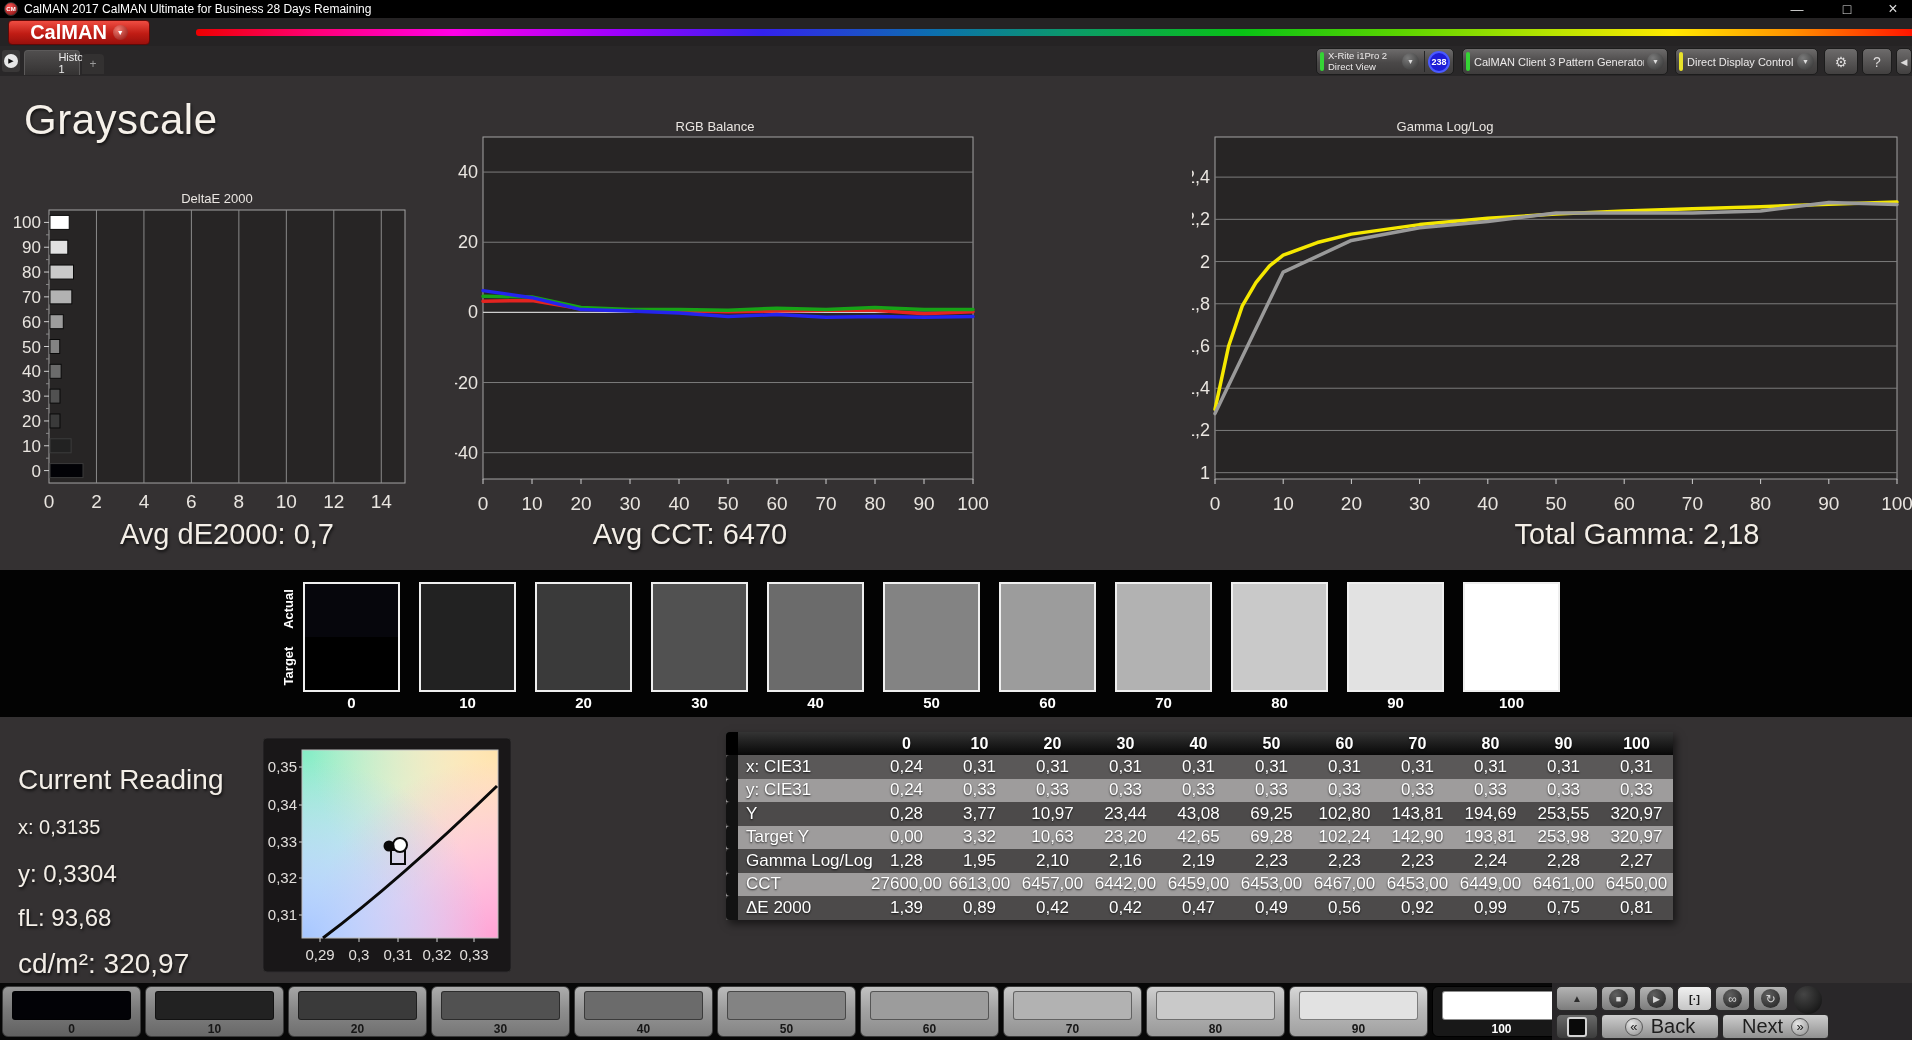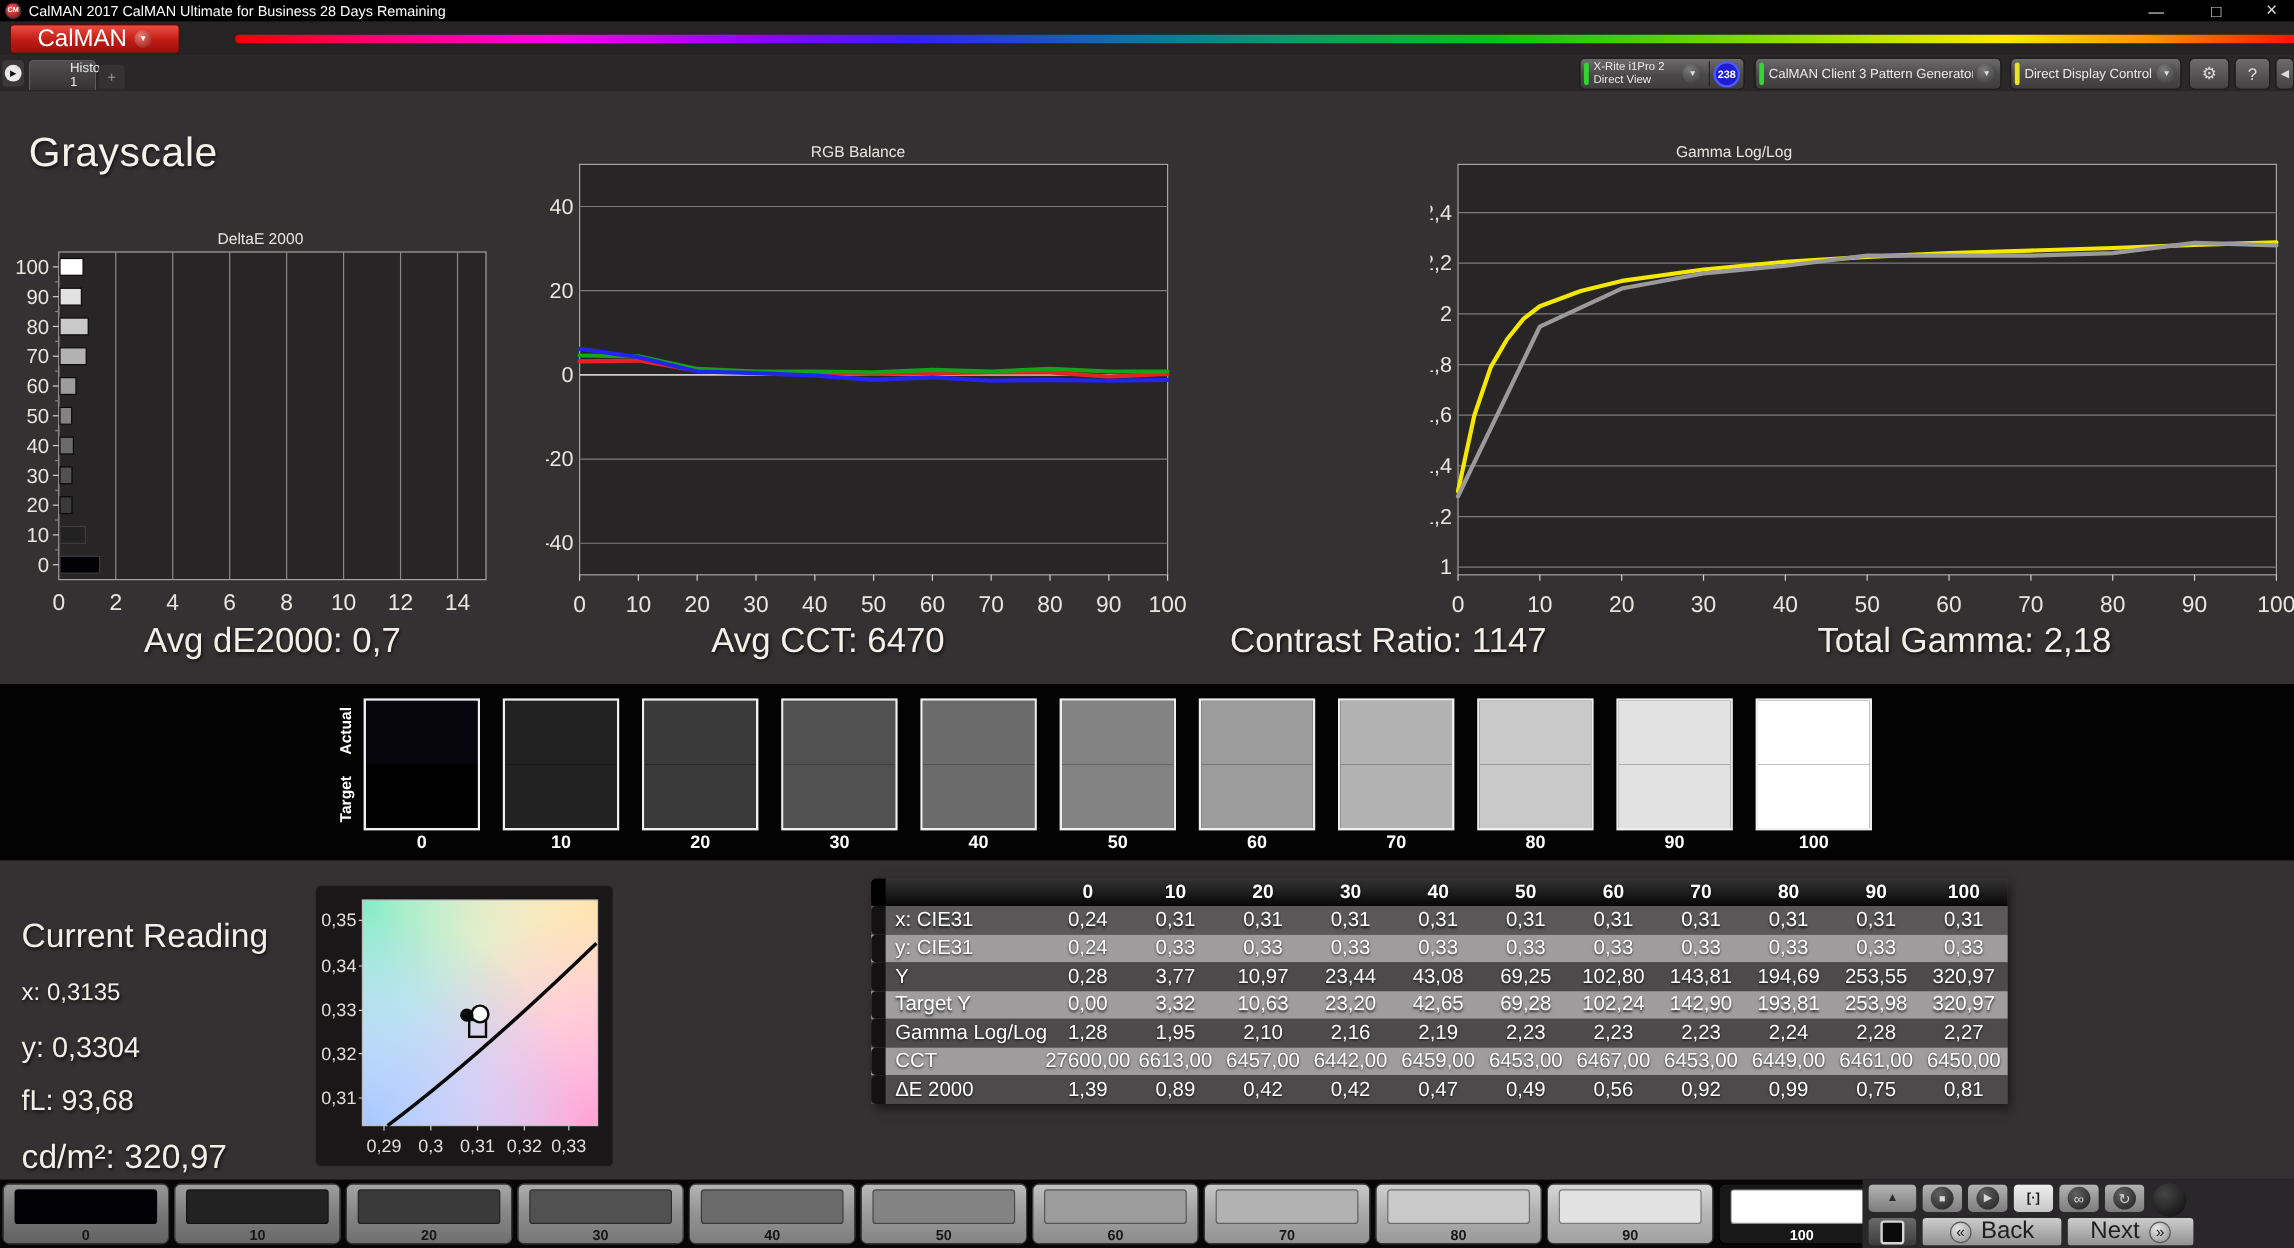--- a/index.html
+++ b/index.html
@@ -11,21 +11,21 @@
   #cm-icon{width:12px;height:12px;border-radius:50%;margin:0 6px 0 4px;
            background:radial-gradient(circle at 35% 30%,#ff5555,#7a0b0b);border:1px solid #333;
            color:#fff;font-size:6px;display:flex;align-items:center;justify-content:center;font-weight:bold;}
   .winbtn{position:absolute;top:0;width:30px;height:18px;color:#ddd;font-size:13px;
           display:flex;align-items:center;justify-content:center;cursor:default;}
   
   #logorow{position:absolute;left:0;top:18px;width:1912px;height:28px;background:#252324;}
   #calman-logo{position:absolute;left:8px;top:2px;width:142px;height:25px;border-radius:4px;
                background:linear-gradient(#ef4d42,#c01c14 55%,#9a100c);border:1px solid #5e0a08;
                display:flex;align-items:center;justify-content:center;gap:6px;
-               color:#fff;font-size:20px;font-weight:normal;box-sizing:border-box;}
+               color:#fff;font-size:20px;font-weight:bold;box-sizing:border-box;}
   #logo-chev{width:15px;height:15px;border-radius:50%;background:radial-gradient(circle at 35% 30%,#f07a70,#8e0f0a);
              font-size:7px;display:flex;align-items:center;justify-content:center;color:#fff;}
   #spectrum{position:absolute;left:196px;top:11px;width:1716px;height:7px;border-radius:3px 0 0 3px;
             background:linear-gradient(90deg,#ee0000 0%,#ff0077 7%,#ff00e6 15%,#9900ff 25%,#3322ee 33%,
             #0c6fae 43%,#0b9a6a 51%,#09c215 61%,#5ad400 70%,#b8e400 79%,#ffe800 86%,#ff9100 93%,#ff1500 100%);}
   
   #tabrow{position:absolute;left:0;top:46px;width:1912px;height:30px;background:#292728;}
   #panel-toggle{position:absolute;left:2px;top:4px;width:18px;height:22px;background:#3a3838;border-radius:3px;
                 display:flex;align-items:center;justify-content:center;}
   #panel-toggle .circ{width:14px;height:14px;border-radius:50%;background:#e8e8e8;color:#111;font-size:7px;
@@ -44,21 +44,21 @@
   .dd-chev{width:17px;height:17px;border-radius:50%;background:radial-gradient(circle at 35% 30%,#7a7a7a,#303030);
            font-size:7px;display:flex;align-items:center;justify-content:center;color:#ddd;margin:0 3px;flex:none;}
   .dd-sep{width:1px;height:21px;background:#262626;margin:0 2px;flex:none;}
   .badge{width:22px;height:22px;border-radius:50%;background:#1d1dd6;border:2px solid #4a5aff;color:#fff;
          font-size:9px;font-weight:bold;display:flex;align-items:center;justify-content:center;
          margin:0 3px 0 1px;flex:none;box-sizing:border-box;}
   .tbtn{position:absolute;top:48px;height:27px;border-radius:5px;background:linear-gradient(#6d6b6b,#424040);
         border:1px solid #1c1c1c;color:#dddbdb;display:flex;align-items:center;justify-content:center;
         box-sizing:border-box;font-size:14px;}
   
-  #page-title{position:absolute;left:24px;top:108px;font-size:34px;color:#f6f1ea;
+  #page-title{position:absolute;left:24px;top:96px;font-size:42px;color:#f6f1ea;
               text-shadow:1px 2px 3px rgba(0,0,0,.65);letter-spacing:.5px;}
   .chart-title{position:absolute;transform:translateX(-50%);font-size:13px;color:#e9e5e1;}
   .stat{position:absolute;top:518px;transform:translateX(-50%);font-size:29px;color:#f3eee7;
         text-shadow:1px 2px 3px rgba(0,0,0,.7);white-space:nowrap;}
   
   #swatch-band{position:absolute;left:0;top:570px;width:1912px;height:147px;background:#030303;}
   .vlabel{position:absolute;color:#fff;font-size:13px;font-weight:bold;
           transform:translate(-50%,-50%) rotate(-90deg);white-space:nowrap;}
   .gswatch{position:absolute;top:12px;width:93px;height:106px;border:2px solid #efefef;}
   .gswatch .half{width:100%;height:50%;}
@@ -349,21 +349,20 @@
         <line x1="211" y1="200" x2="211" y2="204" stroke="#cfcfcf"></line>
         <path d="M 60 200 C 120 155 175 105 234 48" fill="none" stroke="#0a0a0a" stroke-width="3"></path>
         <rect x="128" y="112" width="14" height="14" fill="none" stroke="#0a0a0a" stroke-width="2"></rect>
         <circle cx="137" cy="107" r="7" fill="#fff" stroke="#0a0a0a" stroke-width="2"></circle>
         <circle cx="126" cy="108" r="5.5" fill="#0a0a0a"></circle>
       </svg>
     </div>
 
   <div class="stat" style="left:227px">Avg dE2000: 0,7</div>
   <div class="stat" style="left:690px">Avg CCT: 6470</div>
-  <div class="stat" style="left:1157px">Contrast Ratio: 1147</div>
   <div class="stat" style="left:1637px">Total Gamma: 2,18</div>
 
   <div id="swatch-band">
     <div class="vlabel" style="left:288px;top:39px">Actual</div>
     <div class="vlabel" style="left:288px;top:96px">Target</div>
   <div class="gswatch" style="left: 303px;">
         <div class="half" style="background: rgb(6, 6, 12);"></div>
         <div class="half" style="background: rgb(0, 0, 0);"></div>
       </div>
       <div class="gslabel" style="left: 303px;">0</div>

